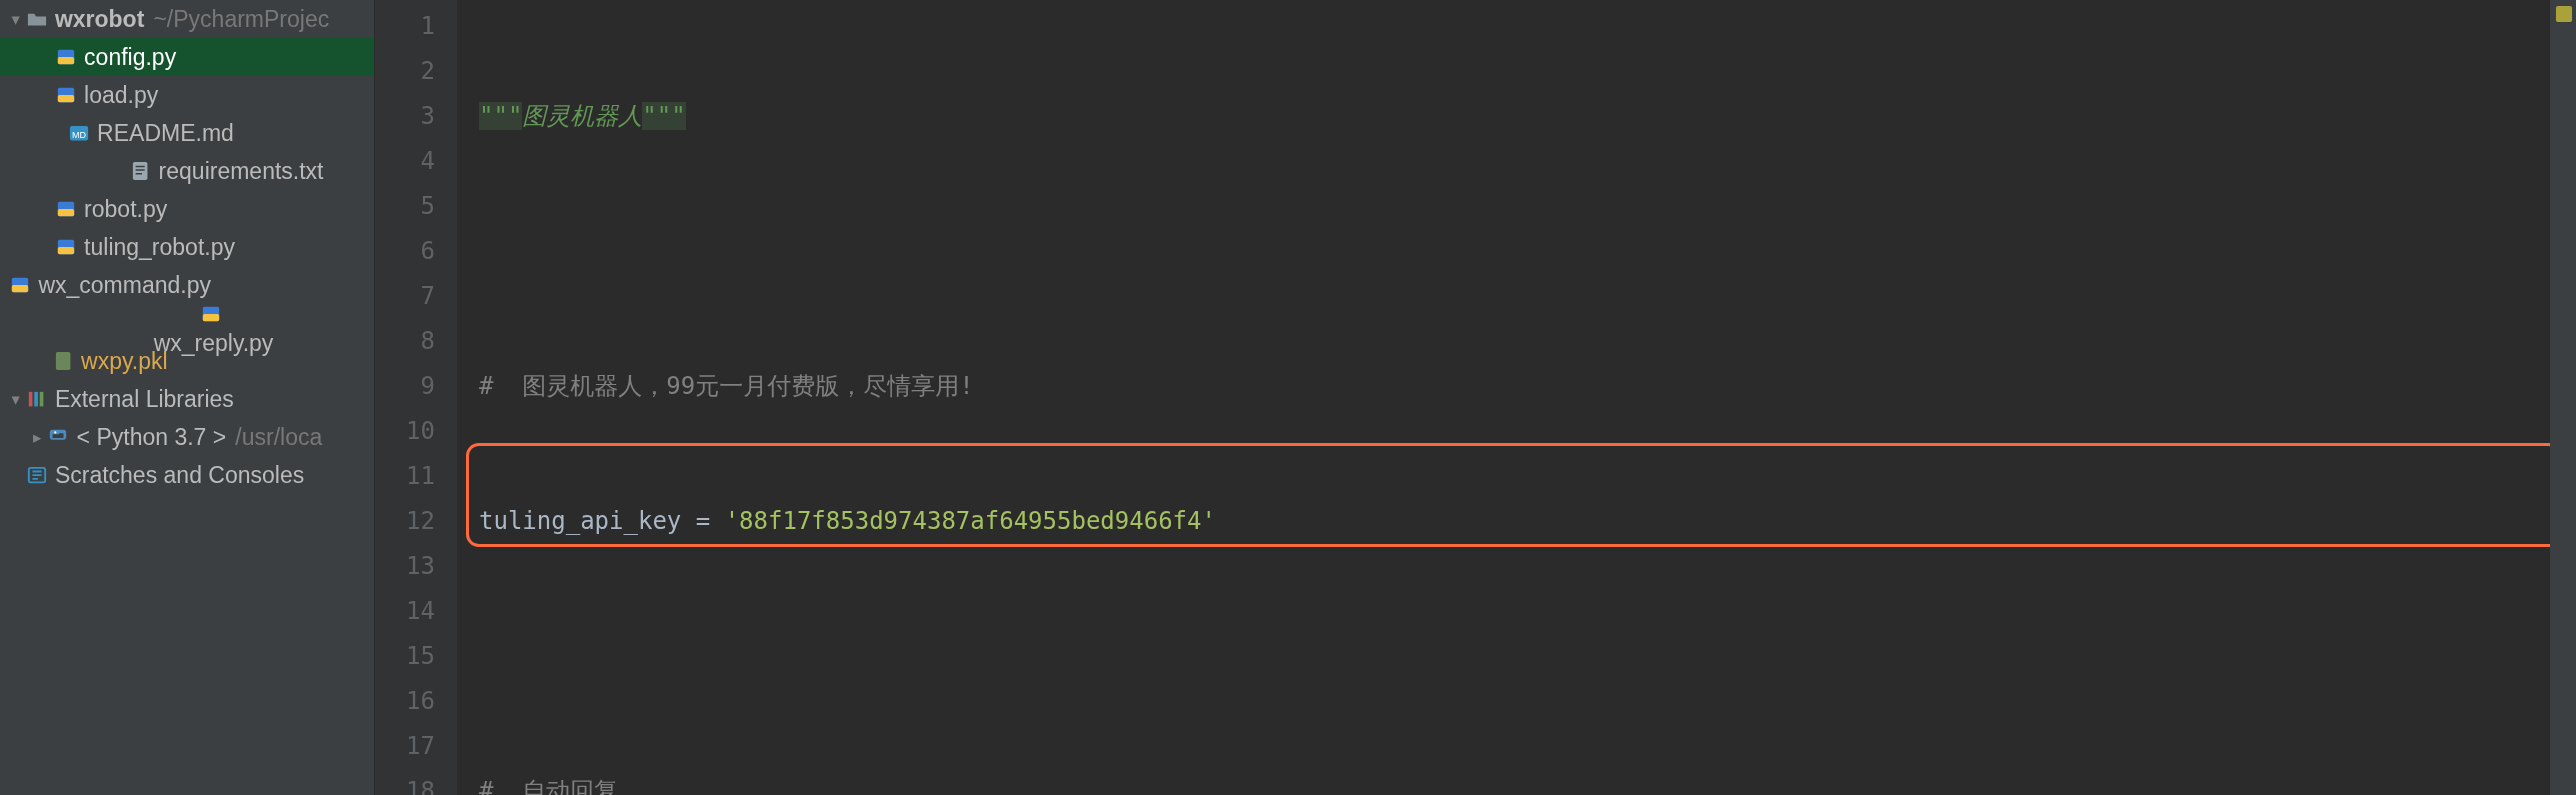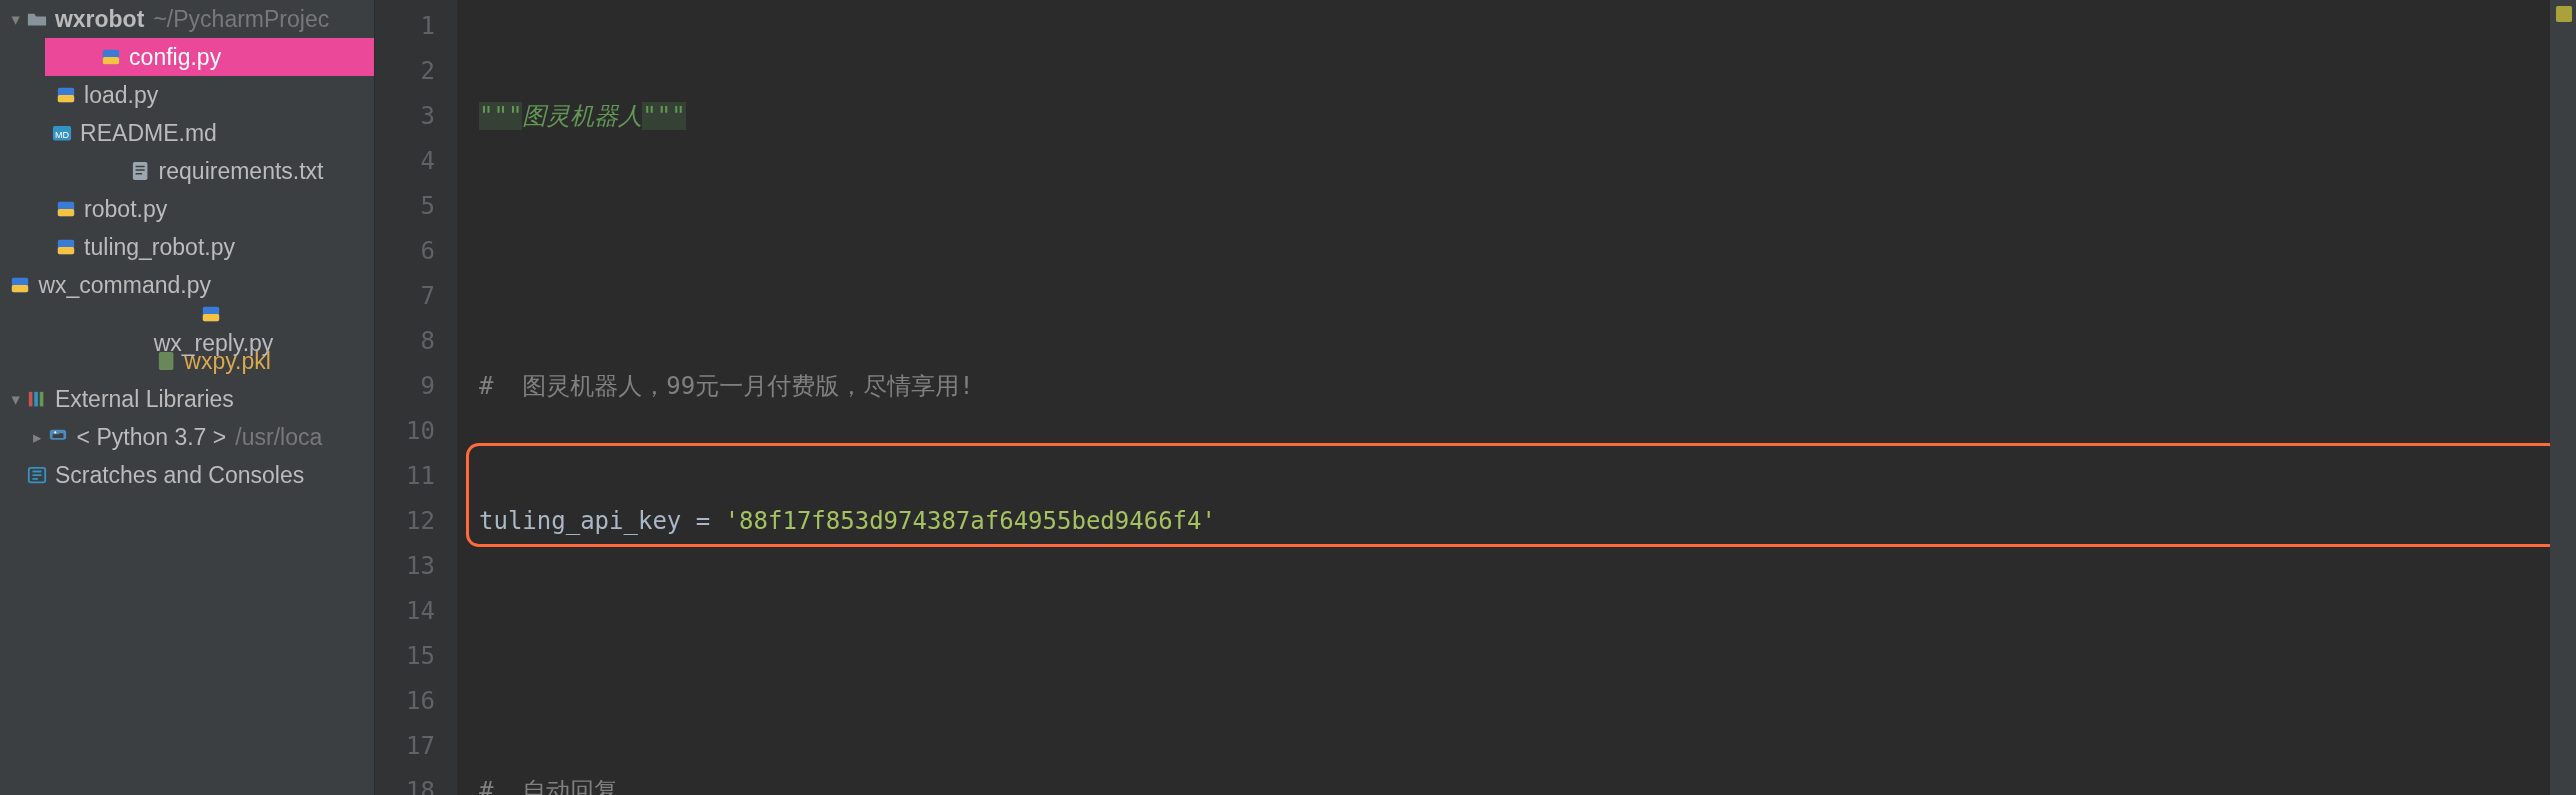--- a/index.html
+++ b/index.html
@@ -24,21 +24,21 @@
     border-right: 0.9px solid #2b2b2b;
     flex-shrink: 0;
   }
   .tree-row {
     display: flex; align-items: center;
     padding-left: 7.3px;
     height: 38px;
     white-space: nowrap;
     cursor: pointer;
   }
-  .tree-row.selected { background: #ec4899; margin-left: 45px; }
+  .tree-row.selected { background: #14532d; }
   .tree-row .icon { width: 25.6px; display: inline-flex; align-items: center; justify-content: center; margin-right: 5.5px; flex-shrink:0; }
   .tree-row .label { color: #bbbbbb; }
   .tree-row.selected .label { color: #ffffff; }
   .tree-row .label.dim { color: #787878; margin-left: 9.1px; }
   .tree-row .label.yellow { color: #d9a84f; }
   .chev { width: 16.5px; display:inline-flex; justify-content:center; color:#808080; font-size:16.5px; }
   
   .ico-dir svg, .ico-py svg, .ico-md svg, .ico-txt svg, .ico-lib svg, .ico-scratch svg, .ico-pkl svg { display:block; }
   
   .gutter {
@@ -116,21 +116,21 @@
         </div>
         <div class="tree-row" style="padding-left: 53px;">
           <span class="icon">
             <svg width="20" height="20" viewBox="0 0 22 22">
               <rect x="2" y="3" width="18" height="16" rx="2" fill="#3a7bd5"></rect>
               <rect x="2" y="11" width="18" height="8" rx="2" fill="#f5c242"></rect>
             </svg>
           </span>
           <span class="label">load.py</span>
         </div>
-        <div class="tree-row" style="padding-left: 49px;">
+        <div class="tree-row" style="padding-left: 66px;">
           <span class="icon">
             <svg width="20" height="18.3" viewBox="0 0 22 20" style="font-size:25px">
               <rect x="1" y="2" width="20" height="16" rx="2" fill="#3592c4"></rect>
               <text x="11" y="15" text-anchor="middle" font-size="10" fill="#fff" font-family="sans-serif">MD</text>
             </svg>
           </span>
           <span class="label">README.md</span>
         </div>
         <div class="tree-row" style="padding-left: 77px; justify-content: center;">
           <span class="icon">
@@ -170,21 +170,21 @@
         </div>
         <div class="tree-row" style="padding-left: 53px; flex-direction: column;">
           <span class="icon">
             <svg width="20" height="20" viewBox="0 0 22 22">
               <rect x="2" y="3" width="18" height="16" rx="2" fill="#3a7bd5"></rect>
               <rect x="2" y="11" width="18" height="8" rx="2" fill="#f5c242"></rect>
             </svg>
           </span>
           <span class="label">wx_reply.py</span>
         </div>
-        <div class="tree-row" style="padding-left: 50px; justify-content: center;">
+        <div class="tree-row" style="padding-left: 50px;">
           <span class="icon">
             <svg width="18.3" height="20" viewBox="0 0 20 22">
               <rect x="2" y="1" width="16" height="20" rx="2" fill="#6a8759"></rect>
             </svg>
           </span>
           <span class="label yellow">wxpy.pkl</span>
         </div>
       </div>
 
     <div class="tree-row">

